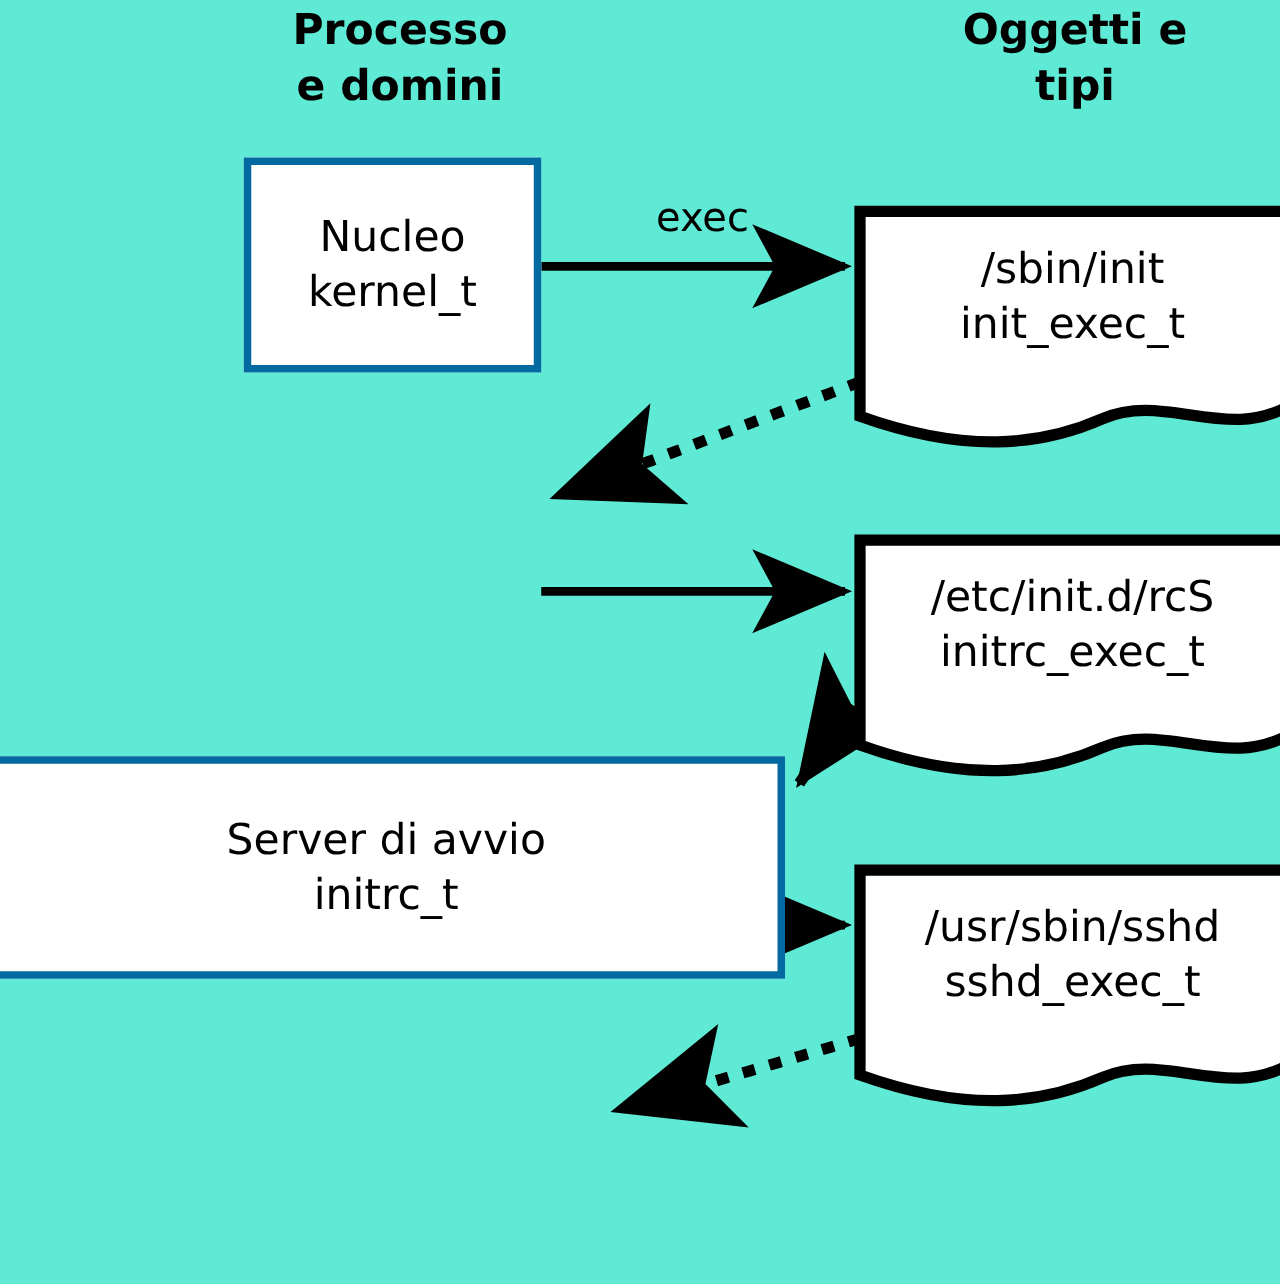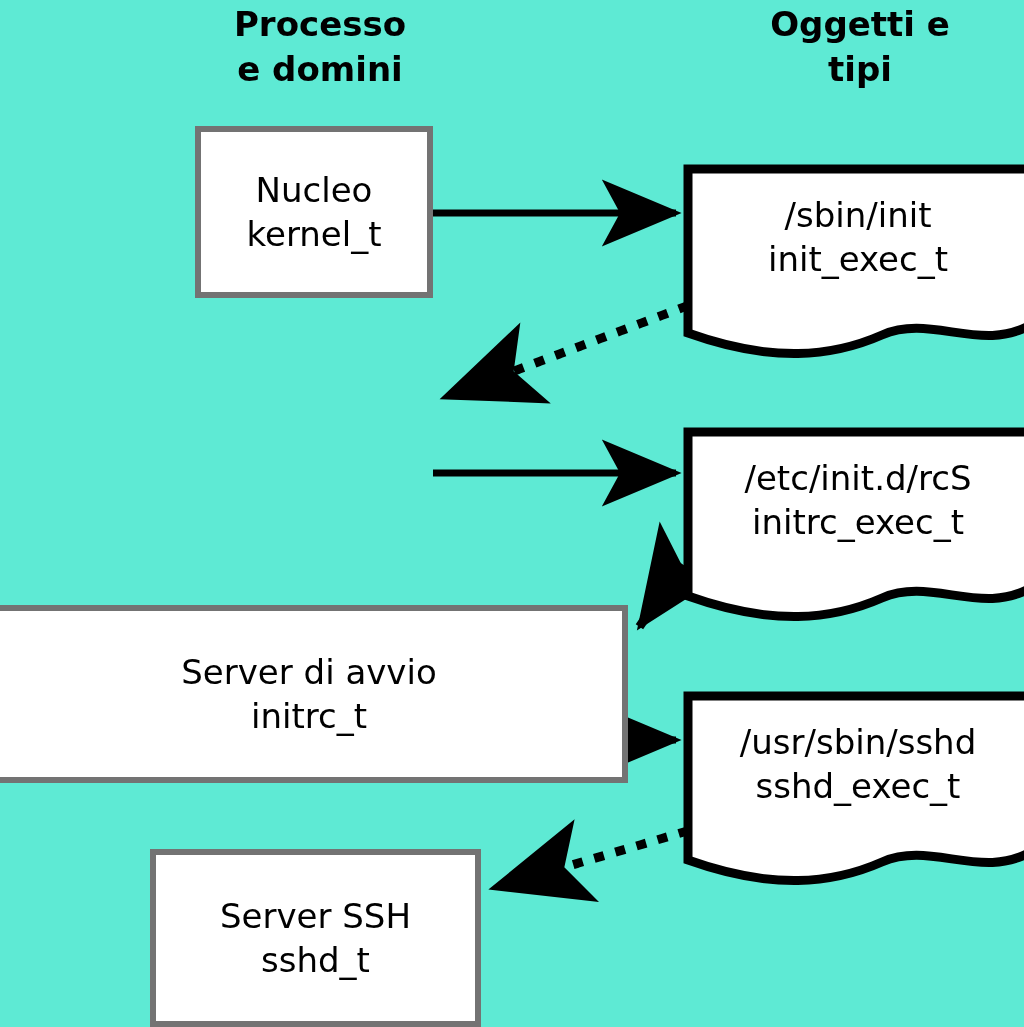--- a/index.html
+++ b/index.html
@@ -24,21 +24,21 @@
     line-height: 1.32;
     text-align: center;
     color: #000000;
     white-space: pre-line;
   }
   #header-left  { left: 150px; top: 2px;  width: 340px; }
   #header-right { left: 690px; top: 2px;  width: 340px; }
 
   .proc-box {
     position: absolute;
-    border: 6px solid #737373;
+    border: 6px solid #0369a1;
     background: #ffffff;
     box-sizing: border-box;
     display: flex;
     align-items: center;
     justify-content: center;
   }
   .proc-label {
     font-size: 34px;
     line-height: 1.30;
     text-align: center;
@@ -122,36 +122,33 @@
 
     <g>
       <line x1="626" y1="740" x2="676" y2="740" stroke="#000000" stroke-width="7" marker-end="url(#arrowSolid)"></line>
     </g>
 
     <g>
       <line x1="684" y1="832" x2="497" y2="887" stroke="#000000" stroke-width="9" stroke-dasharray="1 21" stroke-linecap="square" marker-end="url(#arrowDot)"></line>
     </g>
   </svg>
 
+  <div class="edge-label" style="left:462px; top:155px; width:200px;">exec</div>
 
   <div class="proc-box" style="left:195px; top:126px; width:238px; height:172px;">
     <span class="proc-label">Nucleo
 kernel_t</span>
   </div>
 
 
   <div class="proc-box" style="left:-10px; top:605px; width:638px; height:178px;">
     <span class="proc-label">Server di avvio
 initrc_t</span>
   </div>
 
-  <div class="proc-box" style="left:150px; top:849px; width:331px; height:178px;">
-    <span class="proc-label">Server SSH
-sshd_t</span>
-  </div>
 
   <div class="file-obj" style="left:682px; top:163px; width:352px; height:205px;">
     <svg width="352" height="205" viewBox="0 0 352 205">
       <path d="M6,6 L352,6 L352,160
                C300,192 250,150 200,172
                C150,194 90,200 6,170 Z" fill="#ffffff" stroke="#000000" stroke-width="9" stroke-linejoin="miter"></path>
     </svg>
     <div class="file-label" style="top:30px;">/sbin/init
 init_exec_t</div>
   </div>

